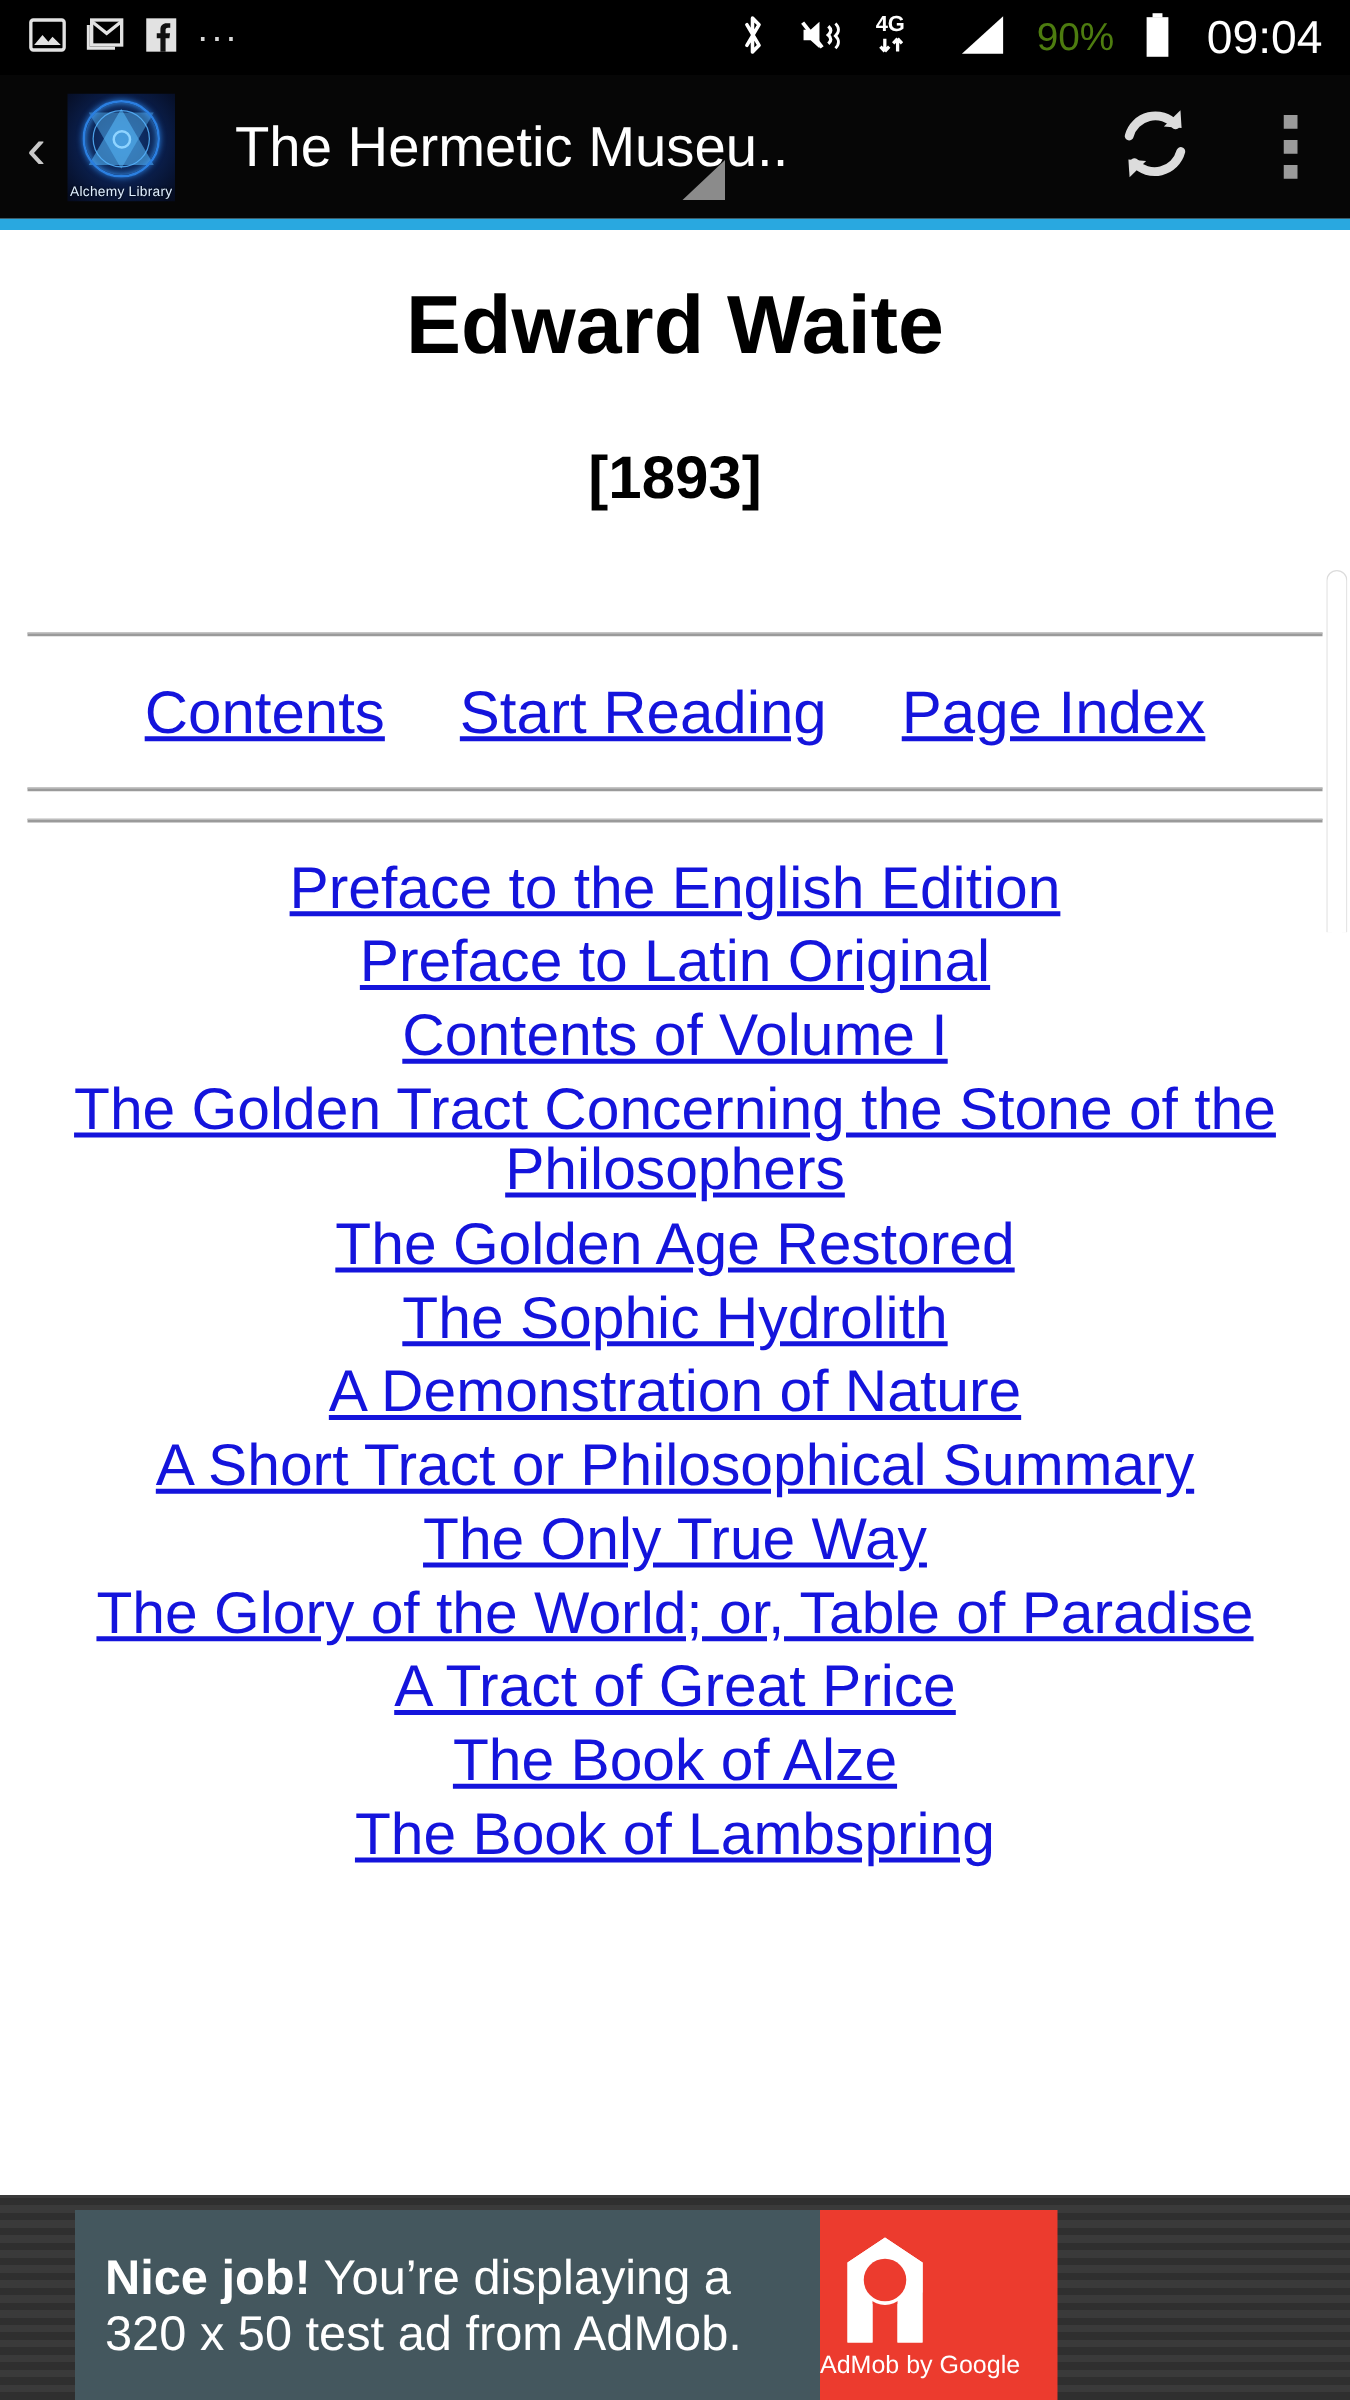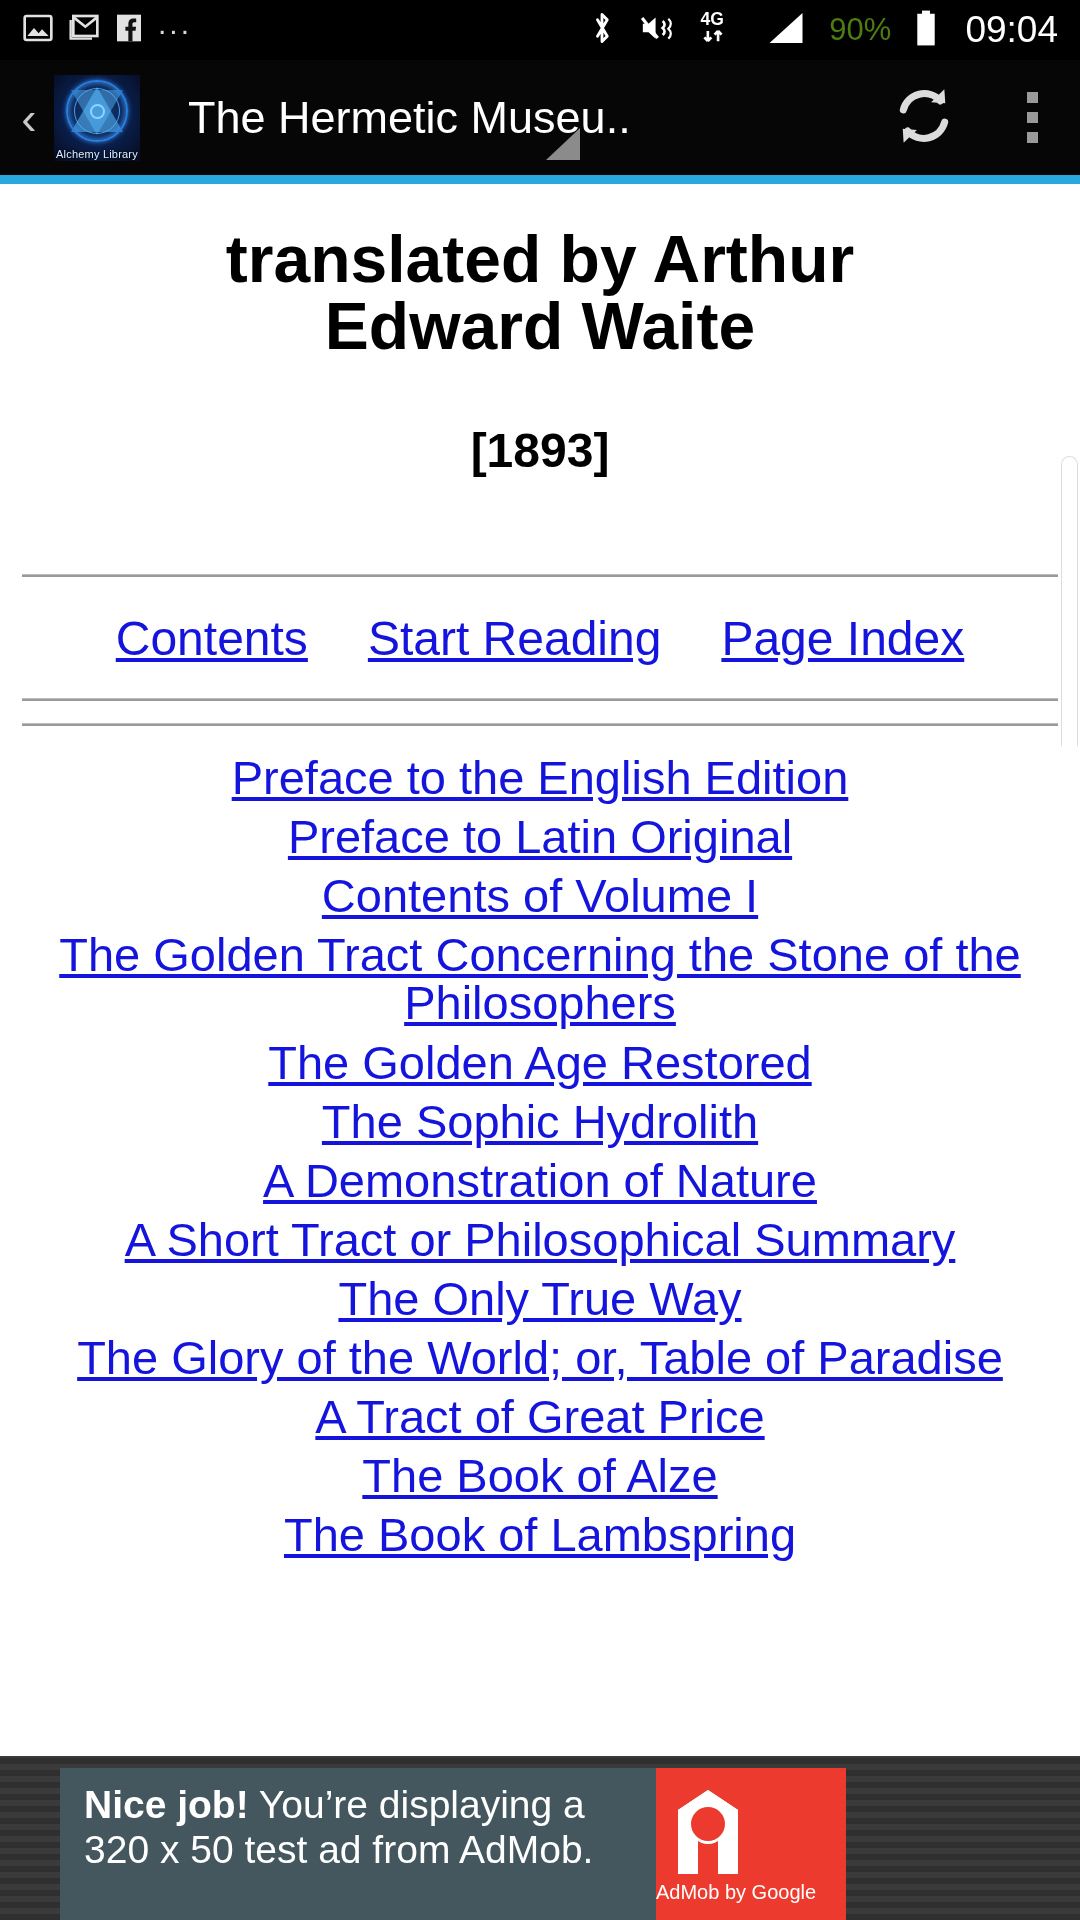--- a/index.html
+++ b/index.html
@@ -188,21 +188,21 @@
     display: flex; align-items: stretch;
     overflow: hidden;
   }
   .ad-inner {
     display: flex; align-items: stretch;
     margin: 12px 0 0 60px;
     width: 786px; height: 152px;
   }
   .ad-text {
     background: #44575e; color: #ffffff;
-    flex: 1; padding: 14px 24px 0 24px;
+    flex: 1; padding: 32px 24px 0 24px;
     font-size: 39px; line-height: 1.16;
     font-family: "Liberation Sans", sans-serif;
   }
   .ad-text b { font-weight: bold; }
   .ad-logo {
     width: 190px; background: #ec3b2e;
     display: flex; flex-direction: column;
     align-items: flex-start; justify-content: flex-start;
     padding-top: 14px;
     position: relative;
@@ -311,21 +311,20 @@
     </div>
   </div>
 </div>
 <div class="title-caret"></div>
 
 <div class="accent-line"></div>
 
 <div class="content">
 
   <div class="doc-title">
-    <div>translated by Arthur</div>
     <div>Edward Waite</div>
   </div>
 
   <div class="doc-date">[1893]</div>
 
   <div class="hr hr-1"></div>
 
   <div class="navlinks">
     <a href="#">Contents</a>
     <a href="#">Start Reading</a>

